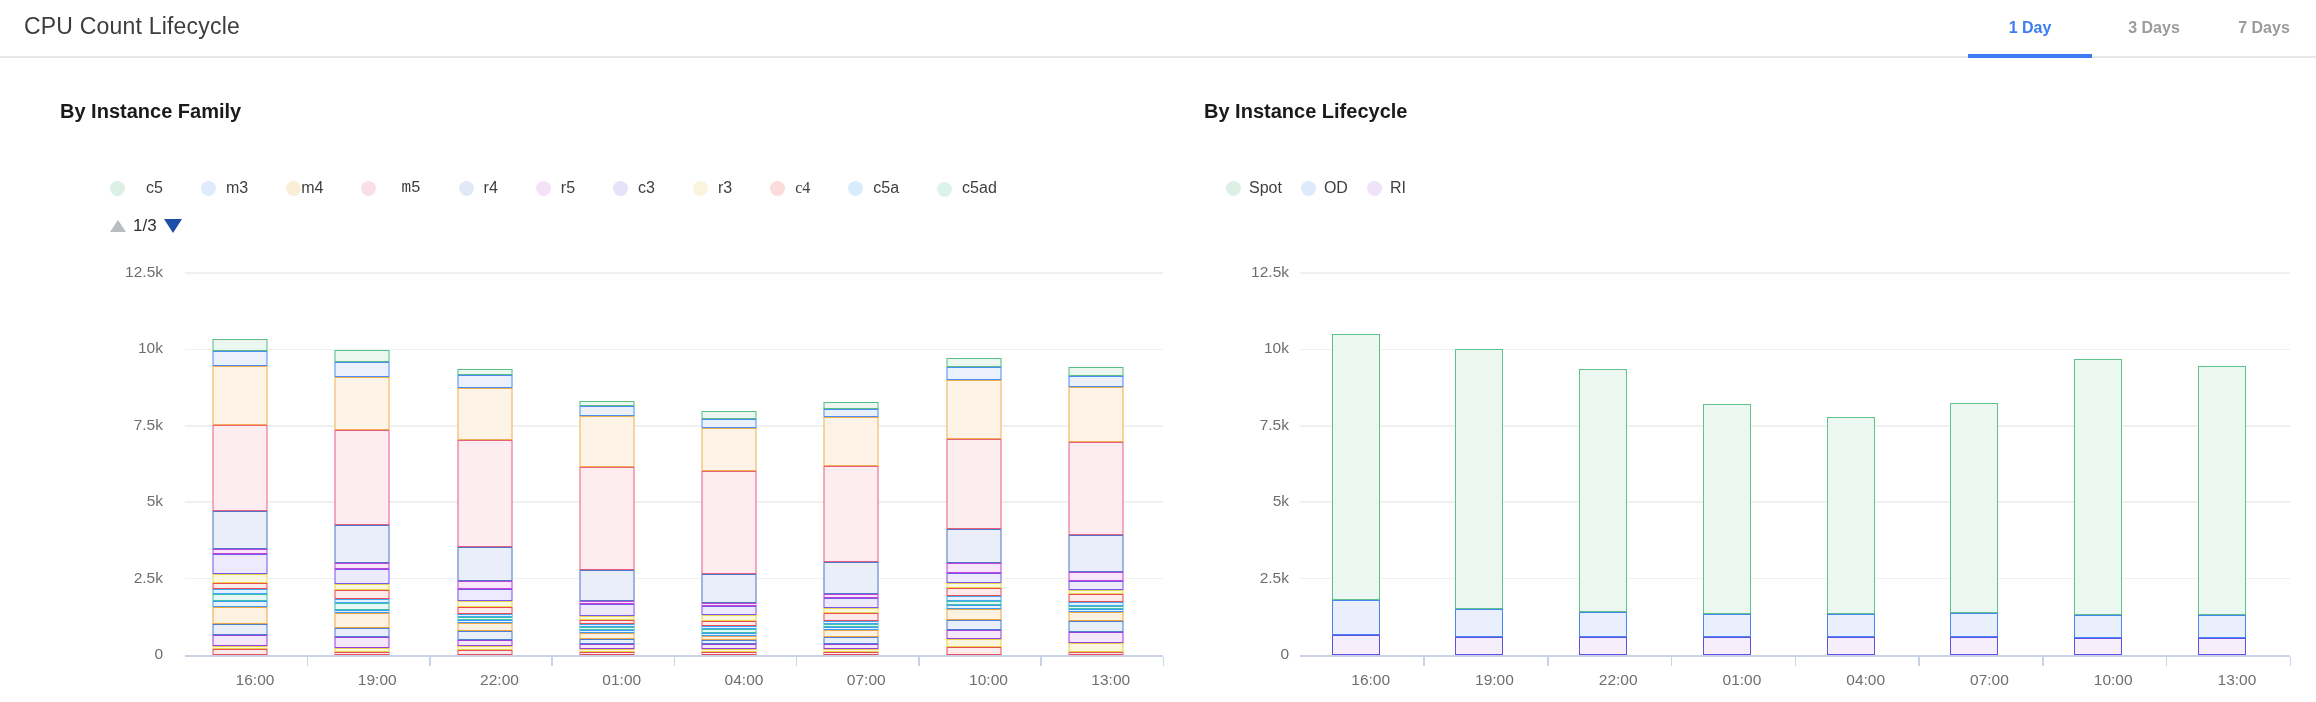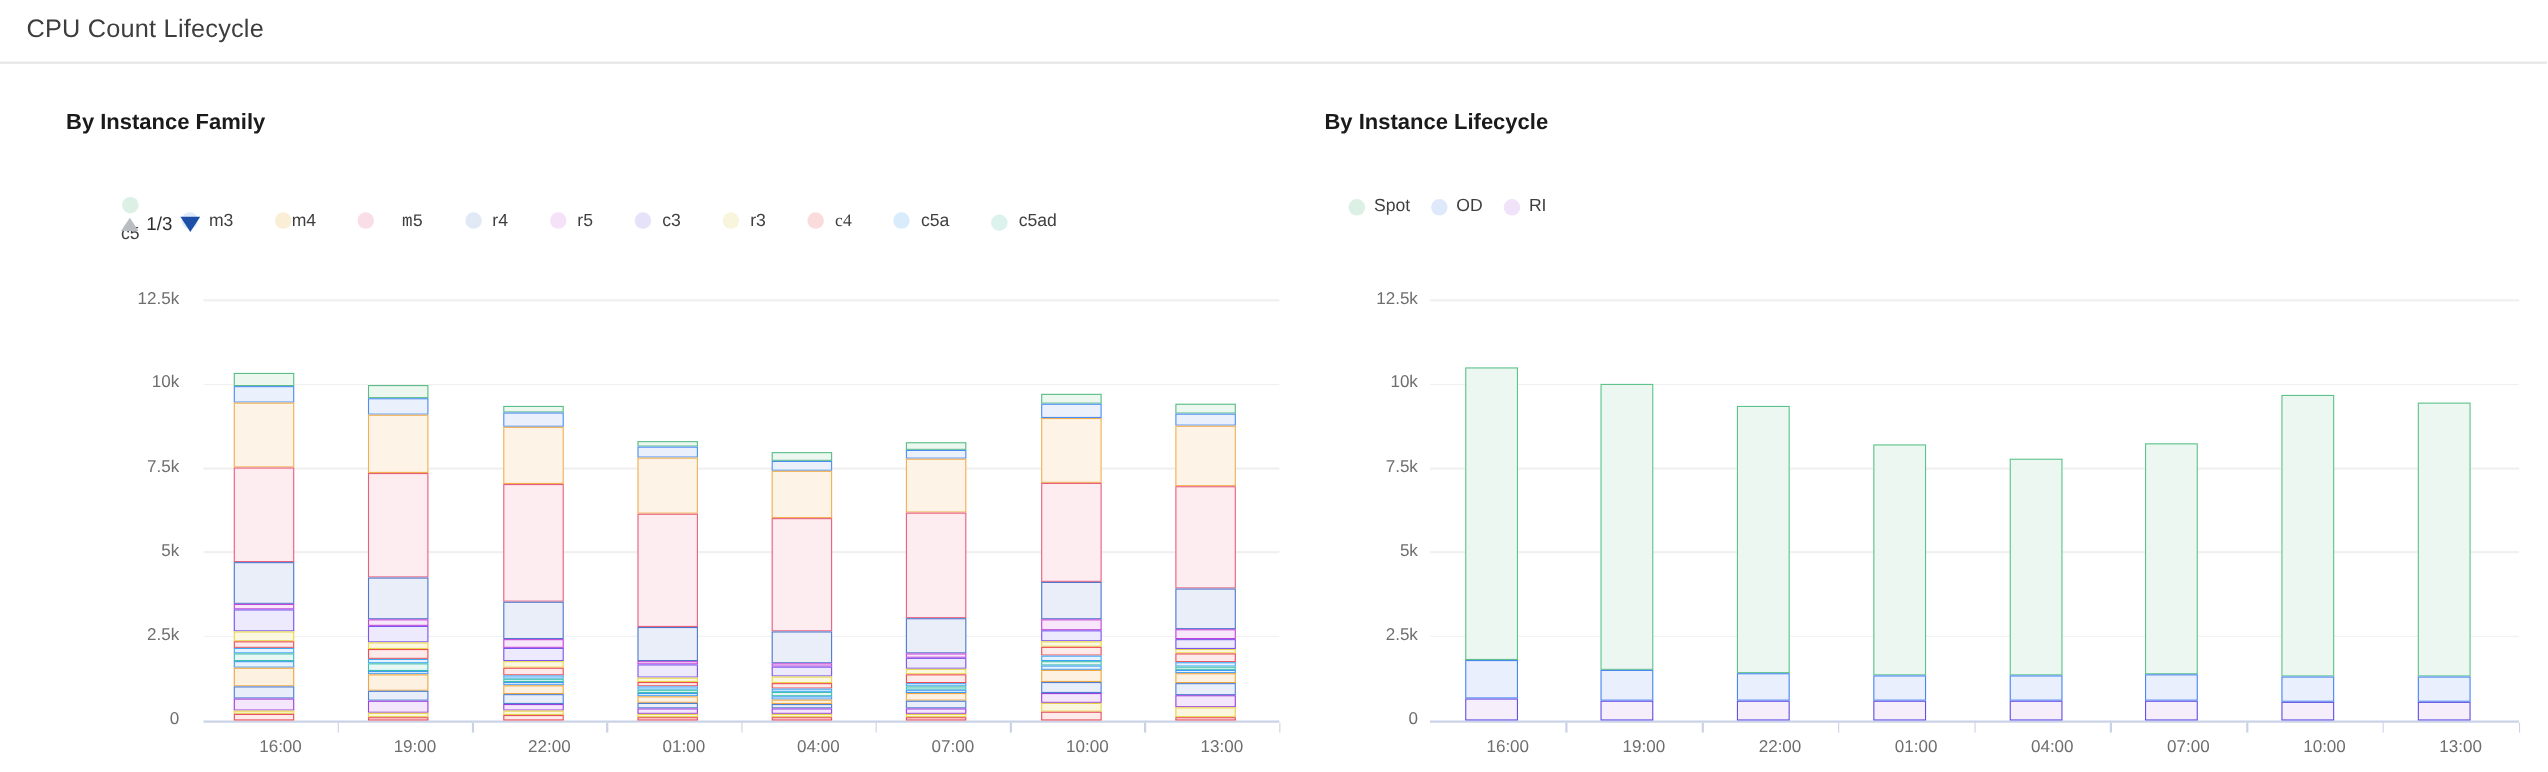--- a/index.html
+++ b/index.html
@@ -13,45 +13,50 @@
   .tab{position:relative;display:flex;align-items:center;justify-content:center;font-size:16px;font-weight:bold;color:#9b9b9b;cursor:pointer;}
   .tab.active{color:#3b7cf5;}
   .tab.active::after{content:"";position:absolute;left:0;right:0;bottom:-2px;height:4px;background:#3b7cf5;}
 
   
   .chart-title{position:absolute;top:100px;margin:0;font-size:20px;font-weight:bold;color:#1a1a1a;}
   .legend{position:absolute;top:179px;display:flex;align-items:center;}
   .legend-item{display:flex;align-items:center;cursor:pointer;}
   .legend-dot{border-radius:50%;width:15px;height:15px;flex:0 0 15px;}
   .legend-label{font-size:16px;color:#3f3f3f;}
-  .pager{position:absolute;top:194px;display:flex;align-items:center;gap:7px;}
+  .pager{position:absolute;top:216px;display:flex;align-items:center;gap:7px;}
   .pager-up{width:0;height:0;border-left:8px solid transparent;border-right:8px solid transparent;border-bottom:12px solid #b9bcc0;cursor:pointer;}
   .pager-down{width:0;height:0;border-left:9px solid transparent;border-right:9px solid transparent;border-top:14px solid #1d4fa8;cursor:pointer;}
   .pager-text{font-size:17px;color:#2f2f2f;}
 
   .plot{position:absolute;top:235px;height:420px;border-bottom:2px solid #c9d2e6;display:flex;}
   .gridline{position:absolute;left:0;right:0;height:1.5px;background:#f0f0f0;}
   .y-label{position:absolute;width:90px;text-align:right;font-size:15.5px;color:#6e6e6e;}
   .slot{position:relative;flex:1 1 0;}
   .bar{position:absolute;bottom:0;left:45%;transform:translateX(-50%);display:flex;flex-direction:column;}
   .seg{box-sizing:border-box;border:1.5px solid;width:100%;}
   .x-tick{position:absolute;right:-1px;top:100%;margin-top:2px;width:1.5px;height:9px;background:#c9d2e6;}
   .x-label{position:absolute;left:calc(45% + 15px);transform:translateX(-50%);top:436px;font-size:15.5px;color:#6e6e6e;white-space:nowrap;}
 </style>
 </head>
 <body>
 
 <div id="canvas">
   <div id="header">
     <span id="page-title">CPU Count Lifecycle</span>
+    <div id="tabs">
+        <div class="tab active" style="width: 124px;">1 Day</div>
+        <div class="tab" style="width: 124px;">3 Days</div>
+        <div class="tab" style="width: 96px;">7 Days</div>
+      </div>
   </div>
   <section id="chart-0">
       <h2 class="chart-title" style="left: 60px;">By Instance Family</h2>
       <div class="legend" style="left: 110px; gap: 38px;">
-        <div class="legend-item" style="gap: 10px; flex-direction: column;">
+        <div class="legend-item" style="gap: 21px;">
           <span class="legend-dot" style="background: rgb(221, 240, 230);"></span>
           <span class="legend-label">c5</span>
         </div>
         <div class="legend-item" style="gap: 10px;">
           <span class="legend-dot" style="background: rgb(223, 234, 251);"></span>
           <span class="legend-label">m3</span>
         </div>
         <div class="legend-item" style="">
           <span class="legend-dot" style="background: rgb(251, 238, 214);"></span>
           <span class="legend-label">m4</span>

